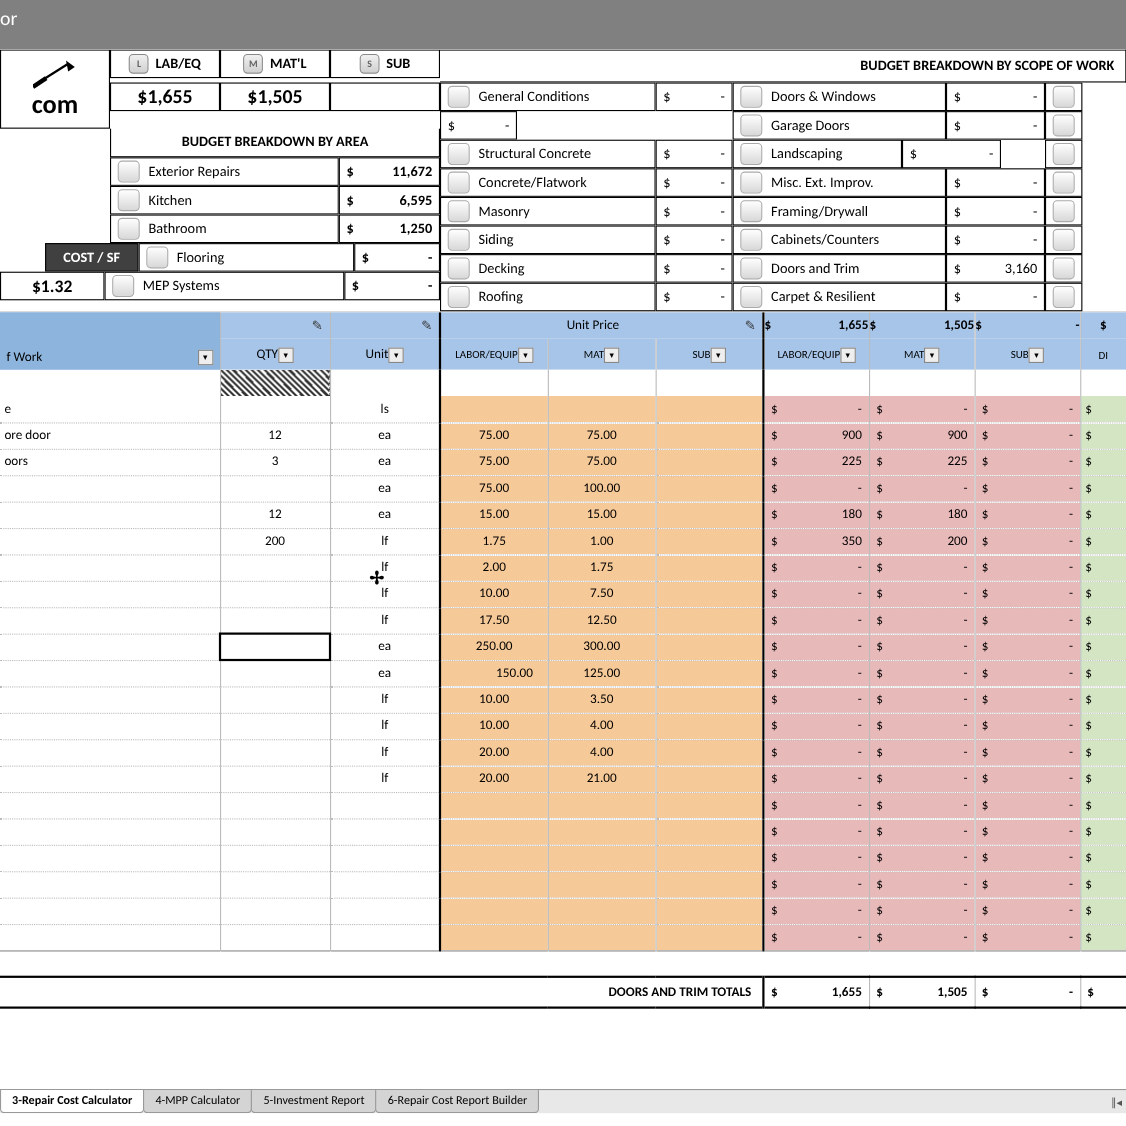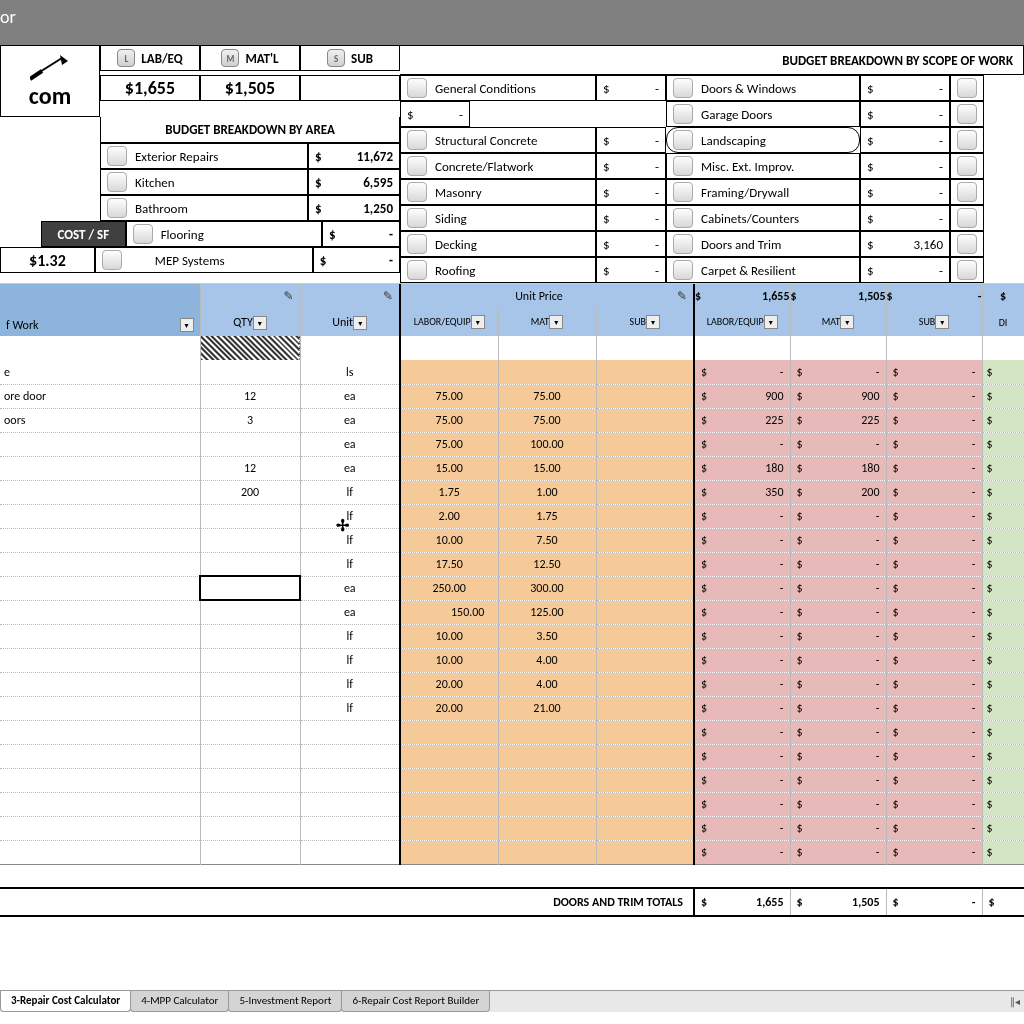--- a/index.html
+++ b/index.html
@@ -228,21 +228,21 @@
             </div>
             <div class="cell bold" style="width:92px;">
               <div class="money">
                 <span>$</span>
                 <span>-</span>
               </div>
             </div>
           </div>
           <div style="display: flex;">
             <div class="cell bold center" style="width:100px;font-size:16px;">$1.32</div>
-            <div class="cell" style="width:231px;gap:25px;">
+            <div class="cell" style="width:231px;">
               <span class="chk"></span>
               <span>MEP Systems</span>
             </div>
             <div class="cell bold" style="width:92px;">
               <div class="money">
                 <span>$</span>
                 <span>-</span>
               </div>
             </div>
           </div>
@@ -365,21 +365,21 @@
                 <span>Garage Doors</span>
               </div>
     <div class="cell" style="width:90px;">
                 <div class="money">
                   <span>$</span>
                   <span>-</span>
                 </div>
               </div>
   </div>
             <div style="display:flex;">
-    <div class="cell" style="width:194px;border-radius:12px;">
+    <div class="cell" style="width:154px;">
                 <span class="chk"></span>
                 <span>Landscaping</span>
               </div>
     <div class="cell" style="width:90px;">
                 <div class="money">
                   <span>$</span>
                   <span>-</span>
                 </div>
               </div>
   </div>

